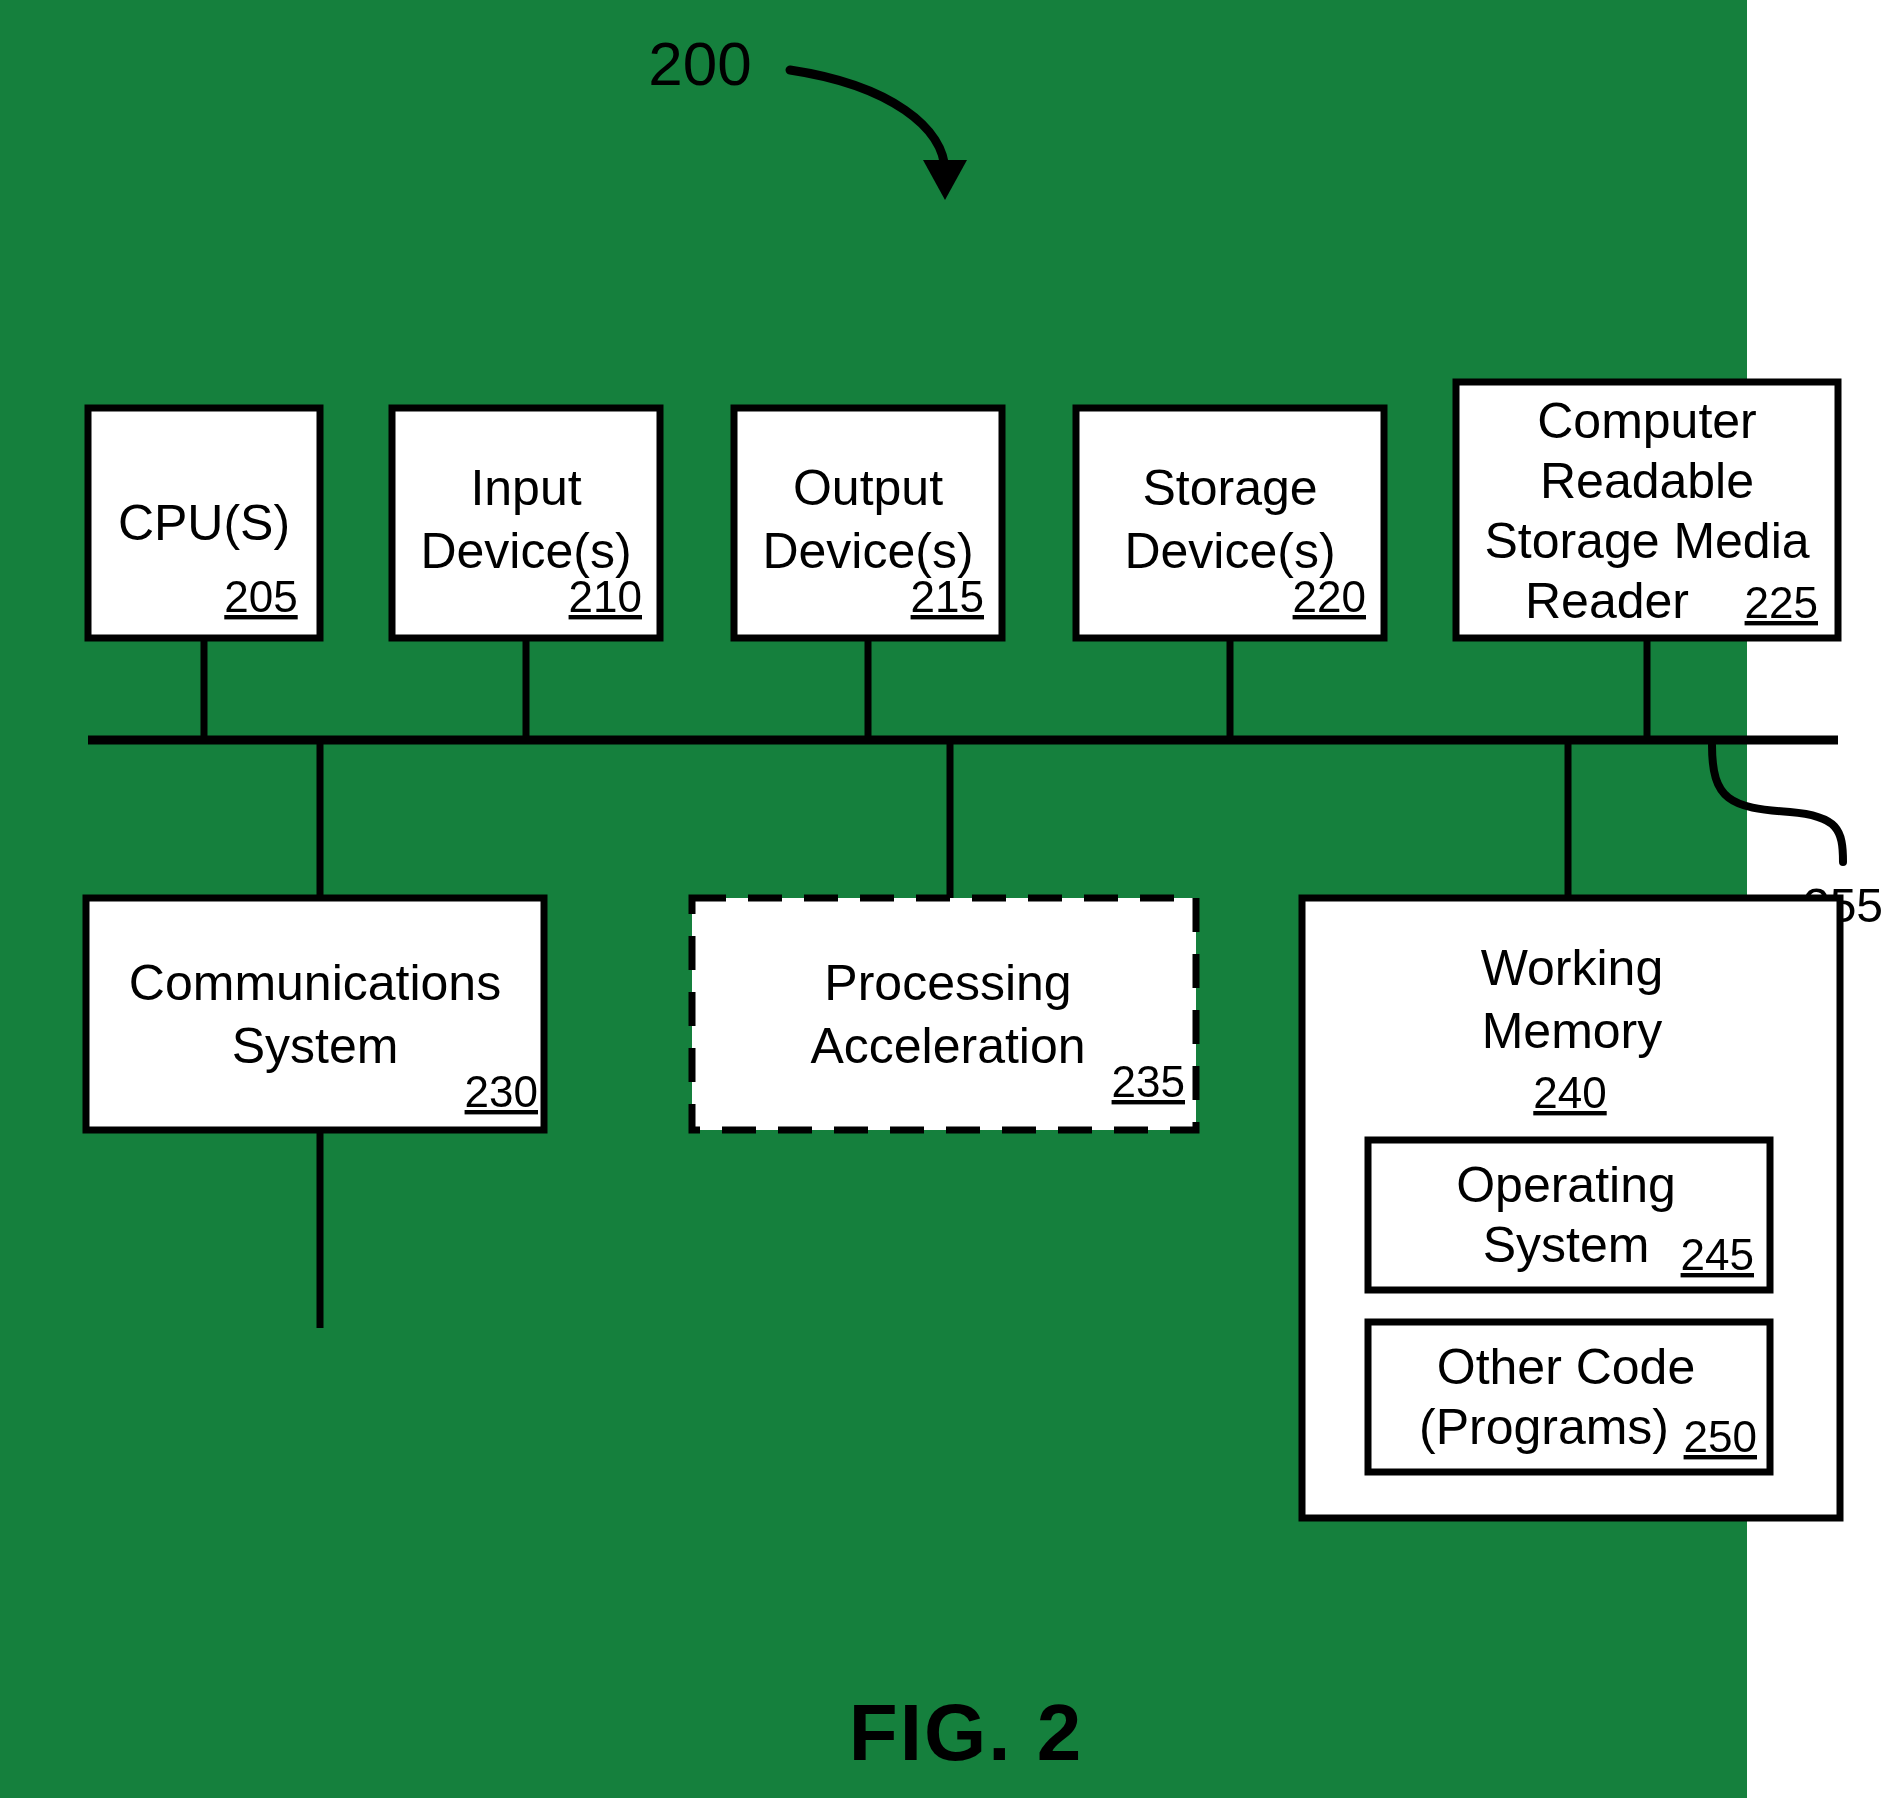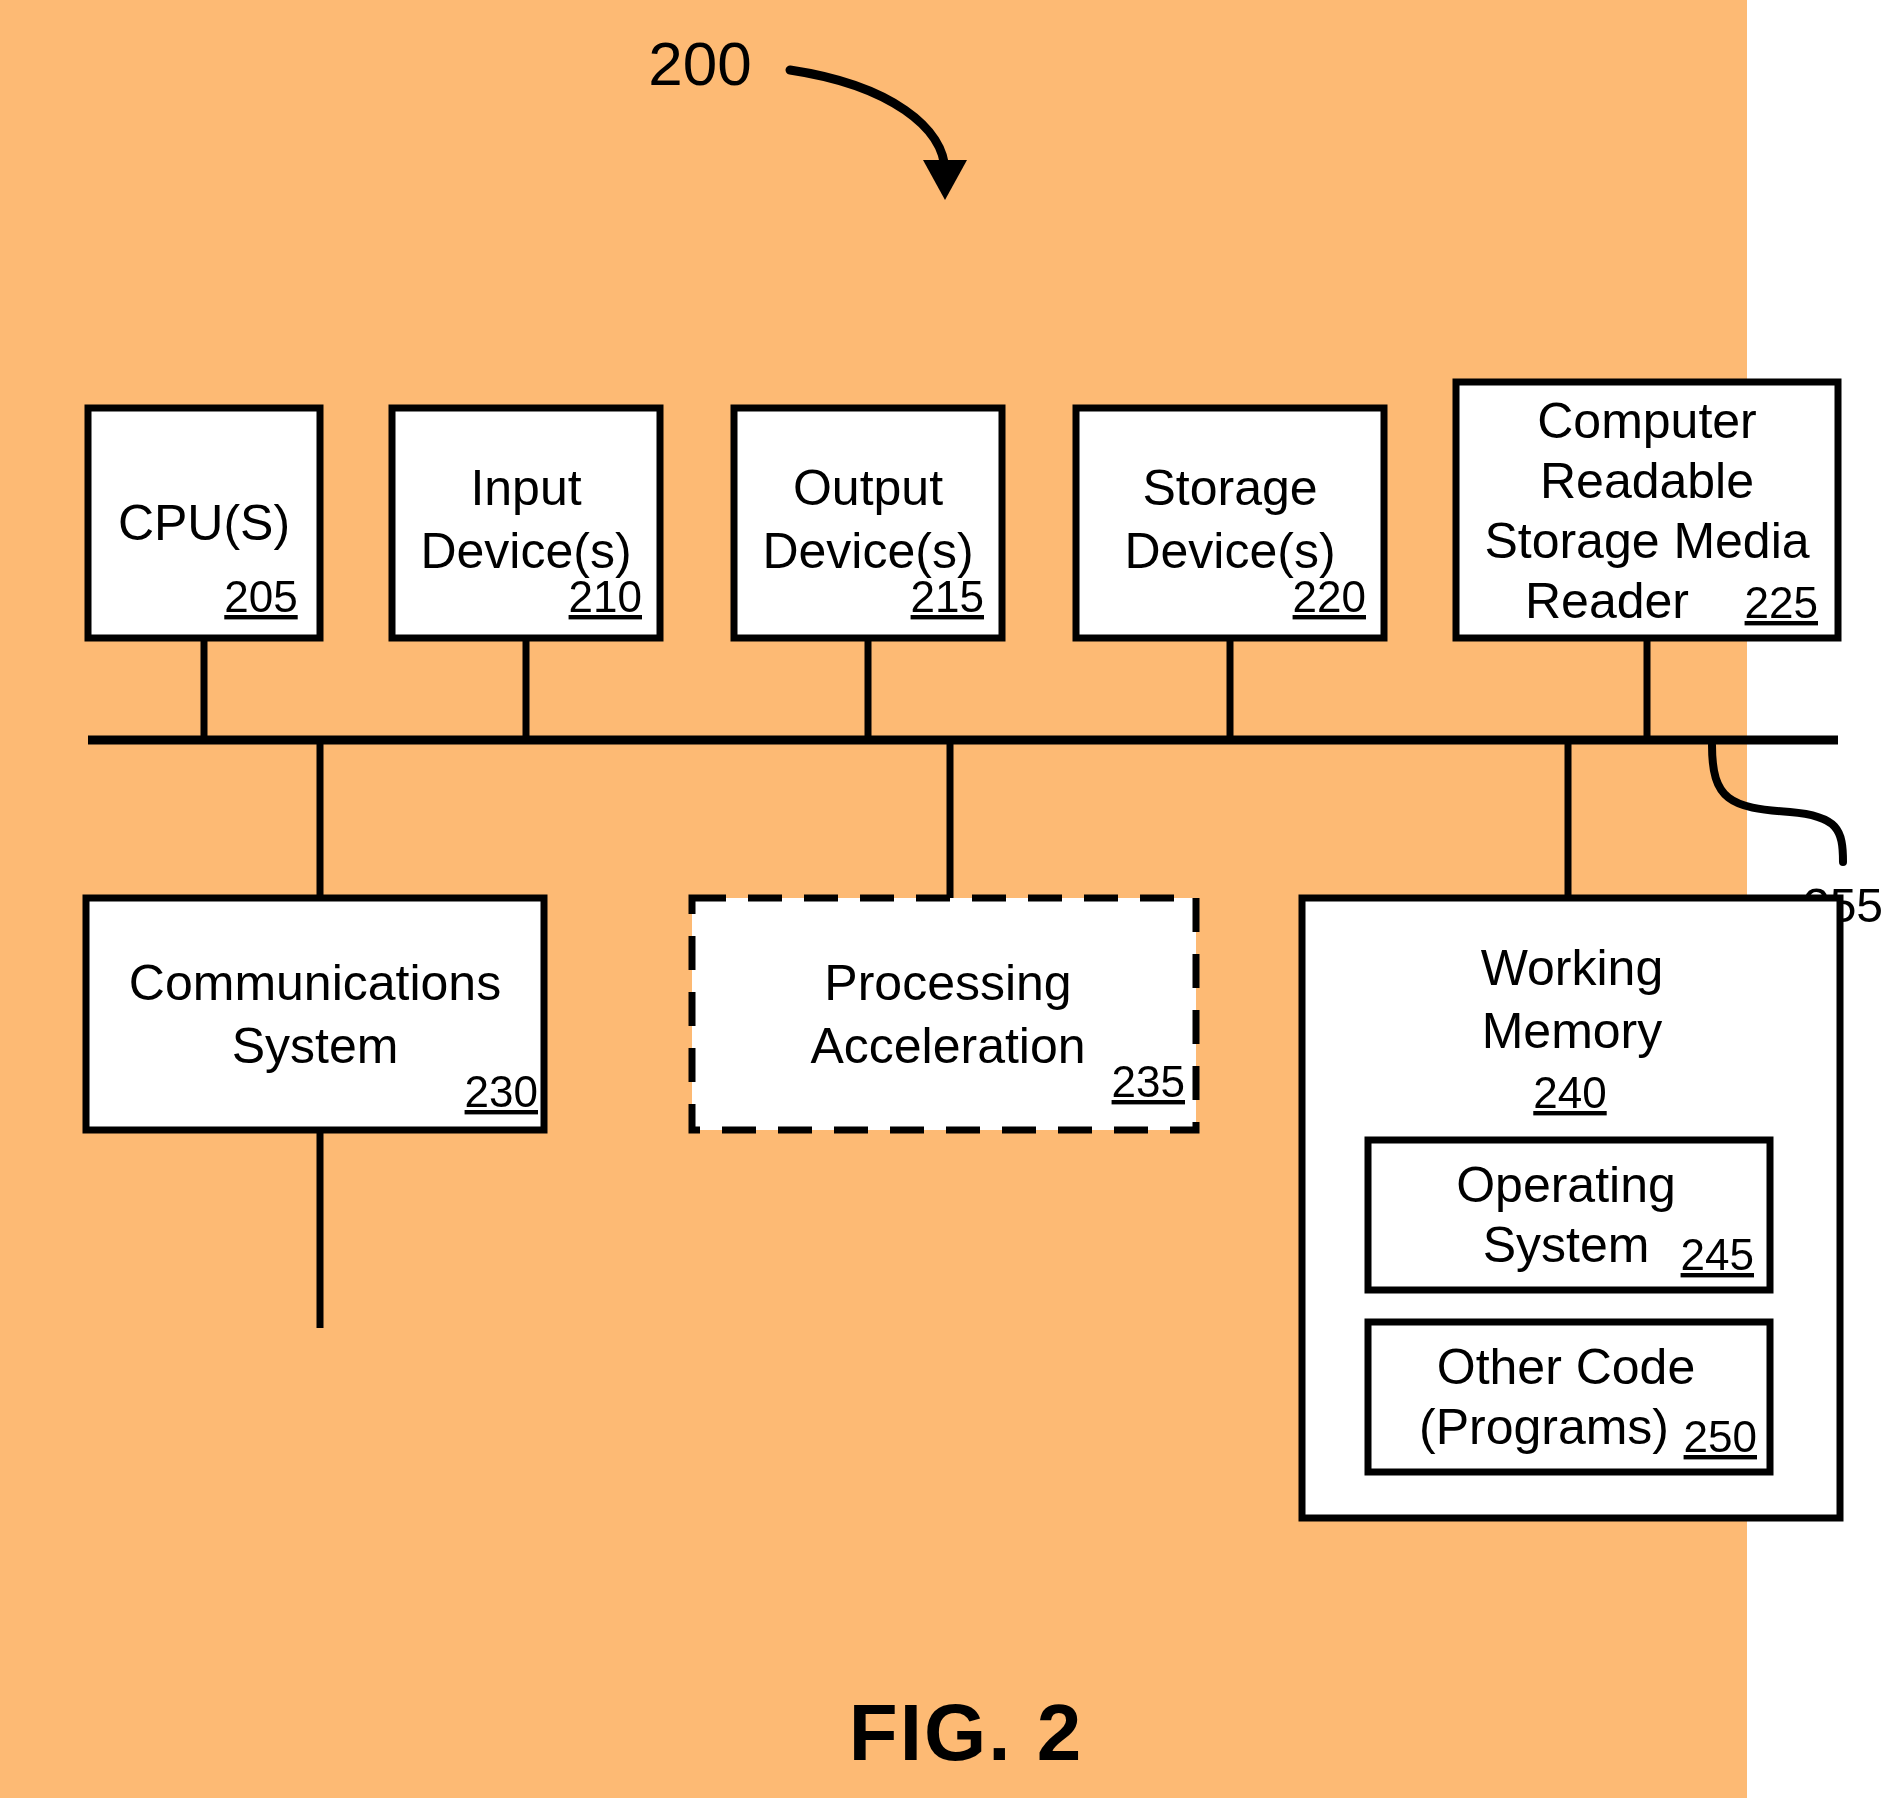--- a/index.html
+++ b/index.html
@@ -10,21 +10,21 @@
   body {
     width: 1893px;
     height: 1798px;
     font-family: "Liberation Sans", sans-serif;
     overflow: hidden;
   }
   #figure-root {
     position: relative;
     width: 1747px;
     height: 1798px;
-    background: #fdba74;
+    background: #15803d;
   }
   svg#diagram {
     display: block;
     width: 1893px;
     height: 1798px;
   }
   .box-rect {
     fill: #ffffff;
     stroke: #000000;
     stroke-width: 7;

